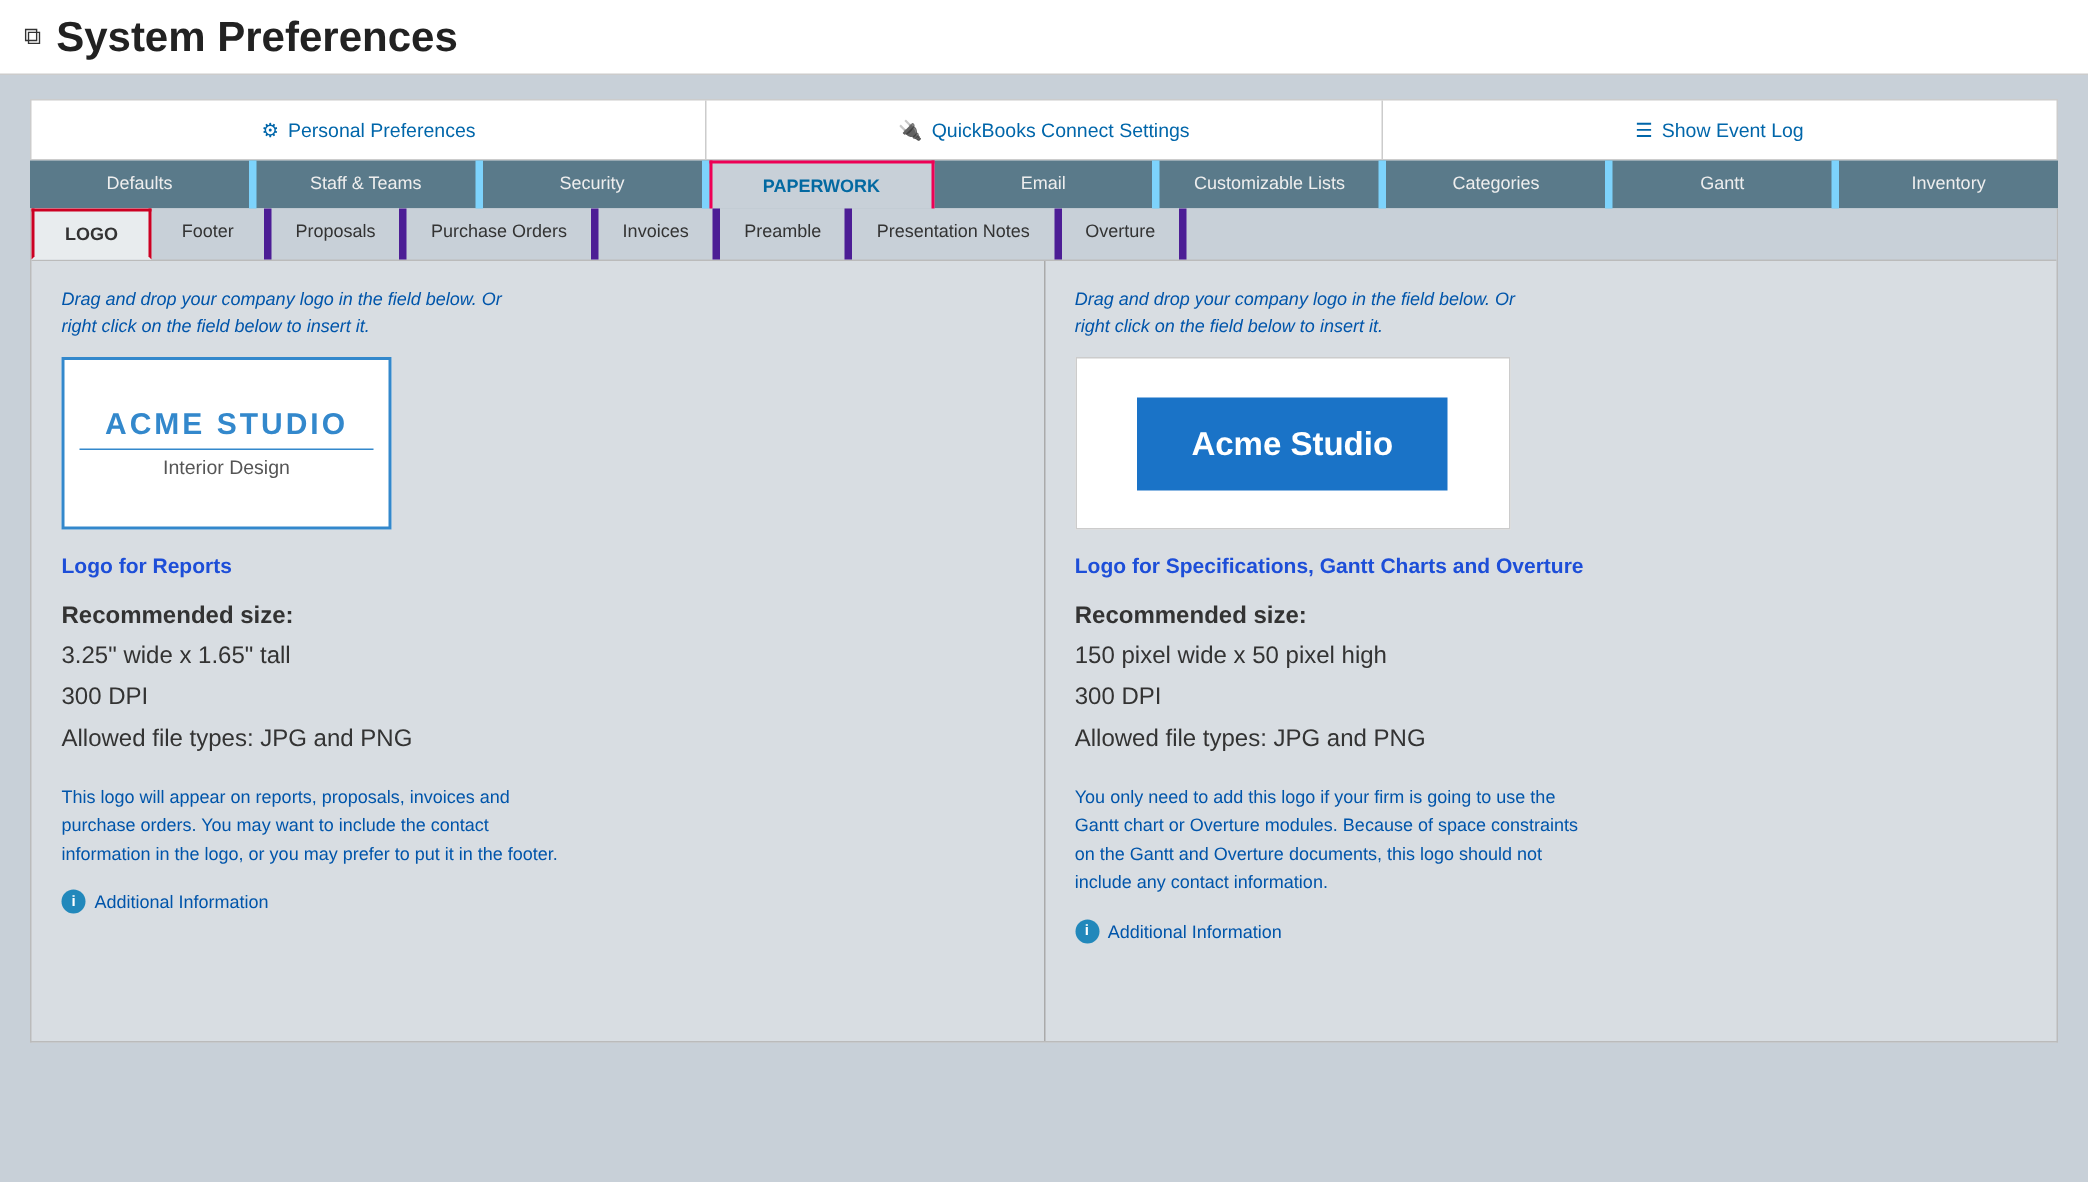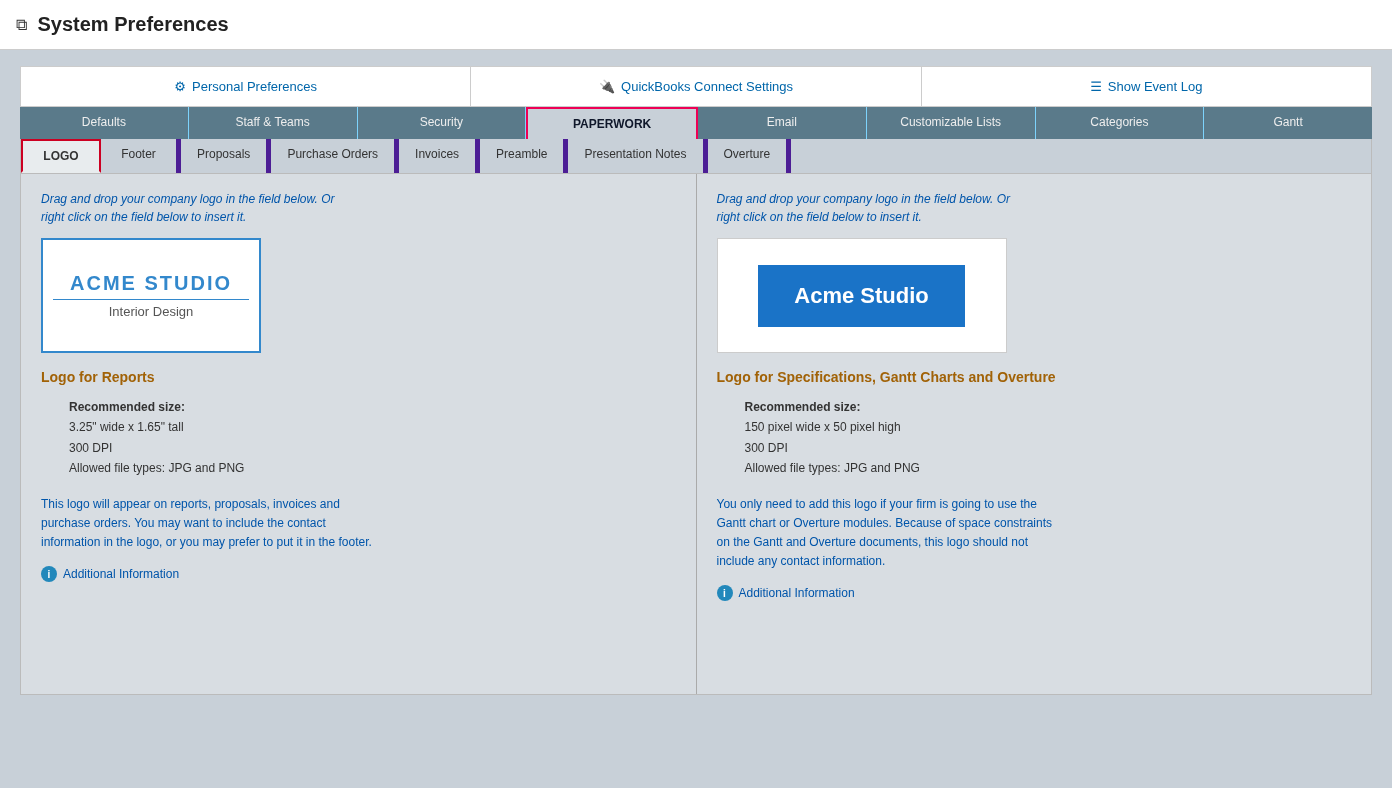--- a/index.html
+++ b/index.html
@@ -18,21 +18,21 @@
       align-items: center;
       padding: 10px 16px;
       height: 50px;
     }
     .top-header .external-icon {
       margin-right: 10px;
       font-size: 16px;
       color: #333;
     }
     .top-header h1 {
-      font-size: 20px;
+      font-size: 28px;
       font-weight: bold;
       color: #222;
     }
 
     
     .main-container {
       padding: 16px 20px;
     }
 
     
@@ -62,26 +62,26 @@
       background: #5a7a8a;
       display: flex;
     }
     .nav-tab {
       flex: 1;
       padding: 8px 6px;
       text-align: center;
       color: #eee;
       cursor: pointer;
       font-size: 12px;
-      border-right: 1px solid #7dd3fc;
+      border-right: 5px solid #7dd3fc;
     }
     .nav-tab:last-child { border-right: none; }
     .nav-tab.active {
       background: #c8d0d8;
-      color: #0f172a;
+      color: #0369a1;
       font-weight: bold;
       border: 2px solid #e05;
       border-bottom: none;
     }
 
     
     .content-panel {
       background: #d8dde2;
       border: 1px solid #bbb;
       border-top: none;
@@ -180,29 +180,28 @@
       color: #fff;
       font-size: 22px;
       font-weight: bold;
       padding: 18px 36px;
     }
 
     .section-title {
       font-weight: bold;
       font-size: 14px;
       margin-bottom: 12px;
-      color: #a16207;
+      color: #1d4ed8;
     }
 
     .rec-size {
-      font-size: 12px;
+      font-size: 16px;
       color: #333;
       line-height: 1.7;
       margin-bottom: 16px;
-      margin-left: 28px;
     }
     .rec-size strong { font-weight: bold; }
 
     .logo-desc {
       font-size: 12px;
       color: #0055aa;
       line-height: 1.6;
       margin-bottom: 14px;
       max-width: 340px;
     }
@@ -268,20 +267,21 @@
 
   <div class="nav-tabs-outer">
     <div class="nav-tab">Defaults</div>
     <div class="nav-tab">Staff &amp; Teams</div>
     <div class="nav-tab">Security</div>
     <div class="nav-tab active">PAPERWORK</div>
     <div class="nav-tab">Email</div>
     <div class="nav-tab">Customizable Lists</div>
     <div class="nav-tab">Categories</div>
     <div class="nav-tab">Gantt</div>
+    <div class="nav-tab">Inventory</div>
   </div>
 
   <div class="content-panel">
 
     <div class="sub-tabs">
       <div class="sub-tab active">LOGO</div>
       <div class="sub-tab">Footer</div>
       <div class="sub-tab">Proposals</div>
       <div class="sub-tab">Purchase Orders</div>
       <div class="sub-tab">Invoices</div>

